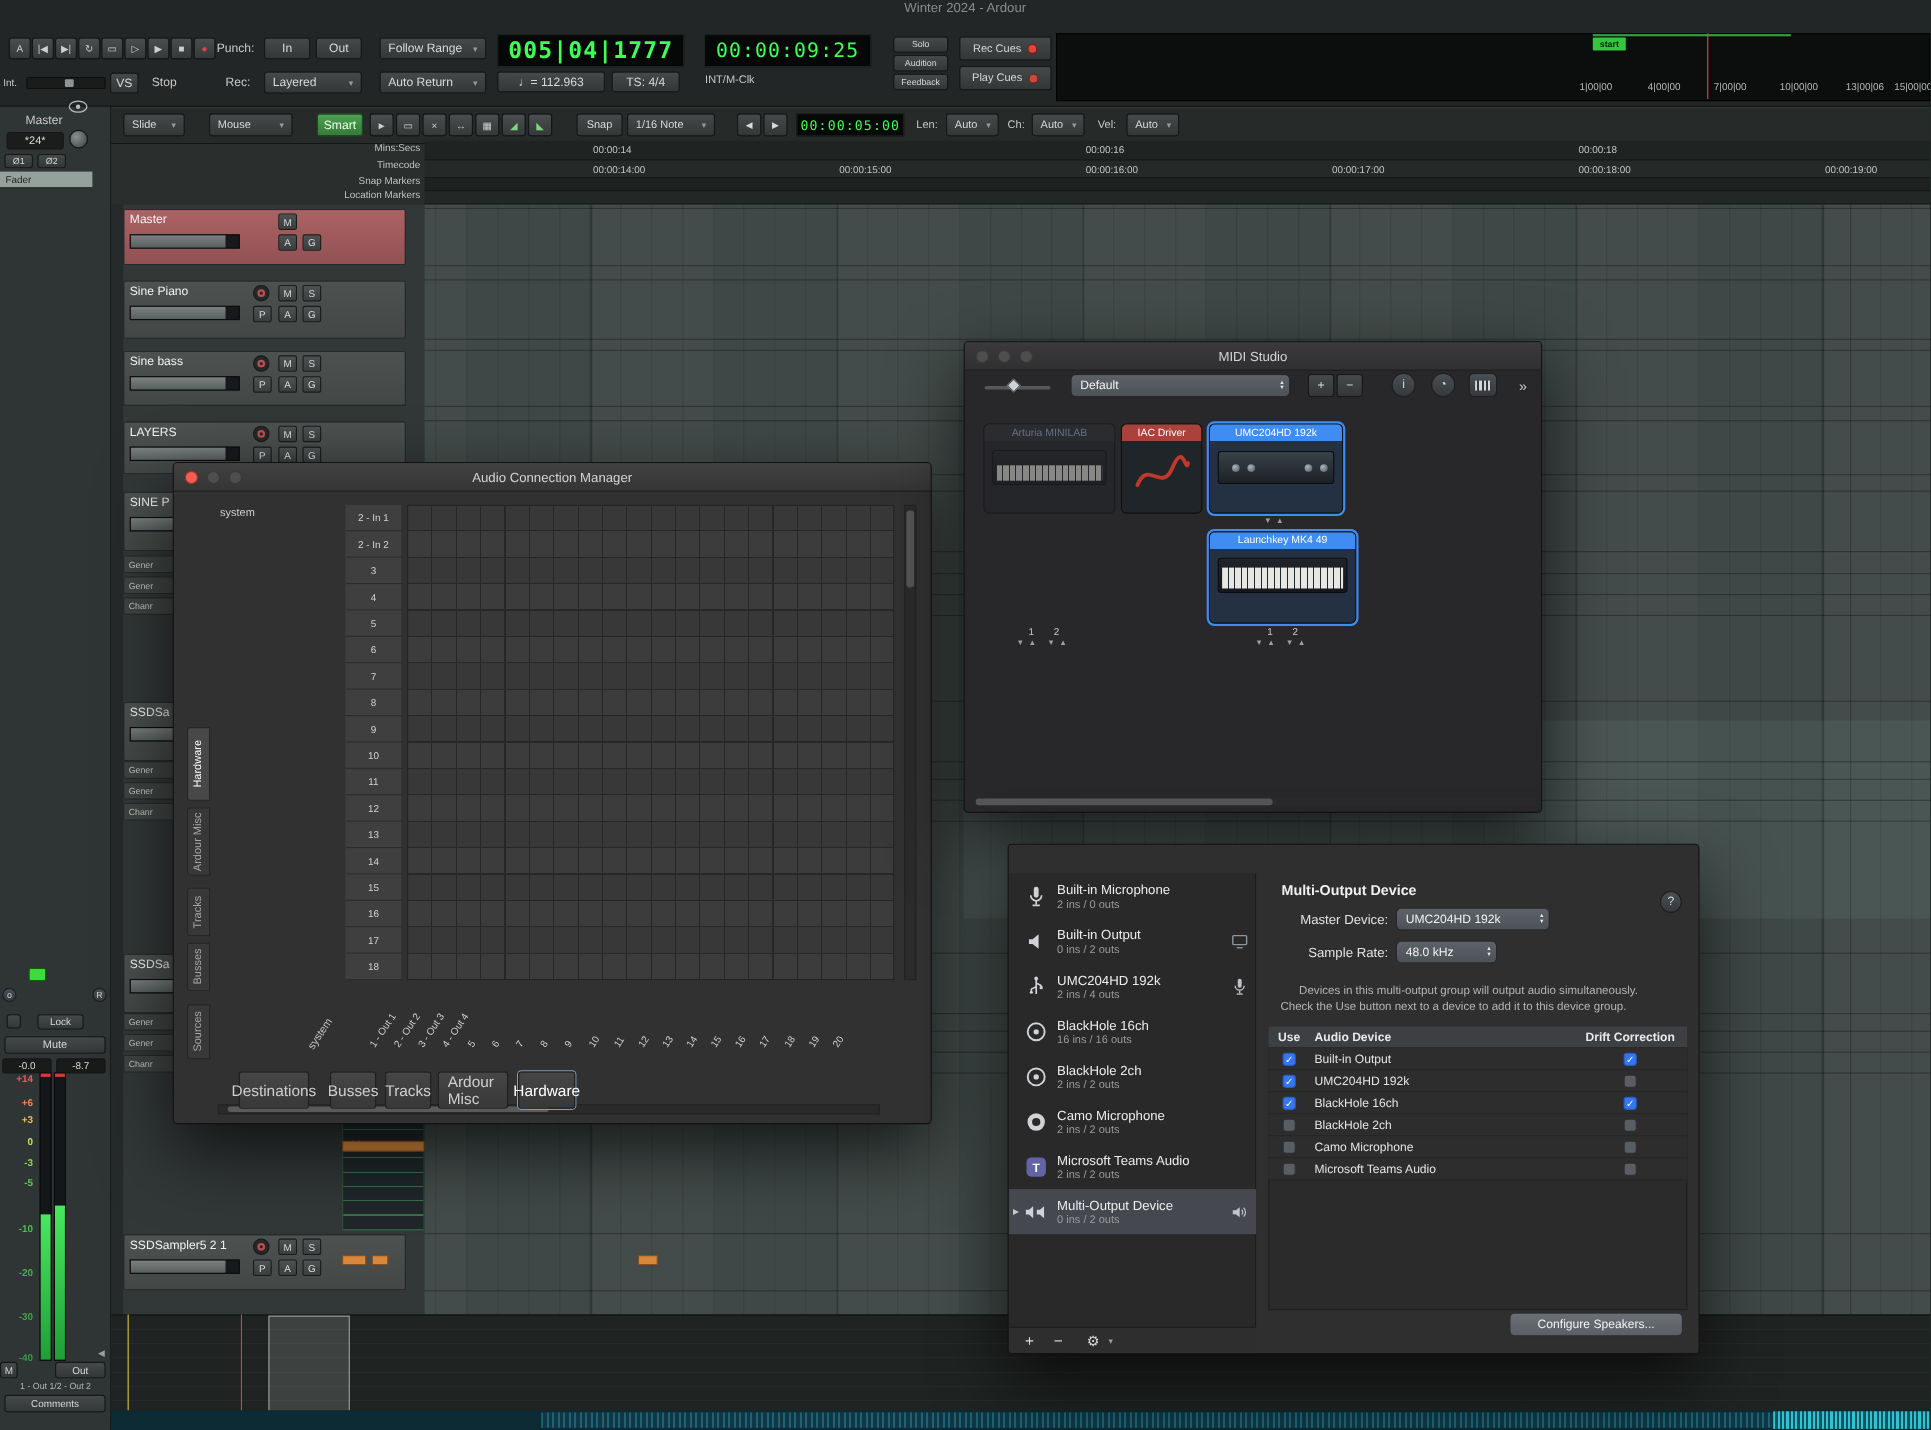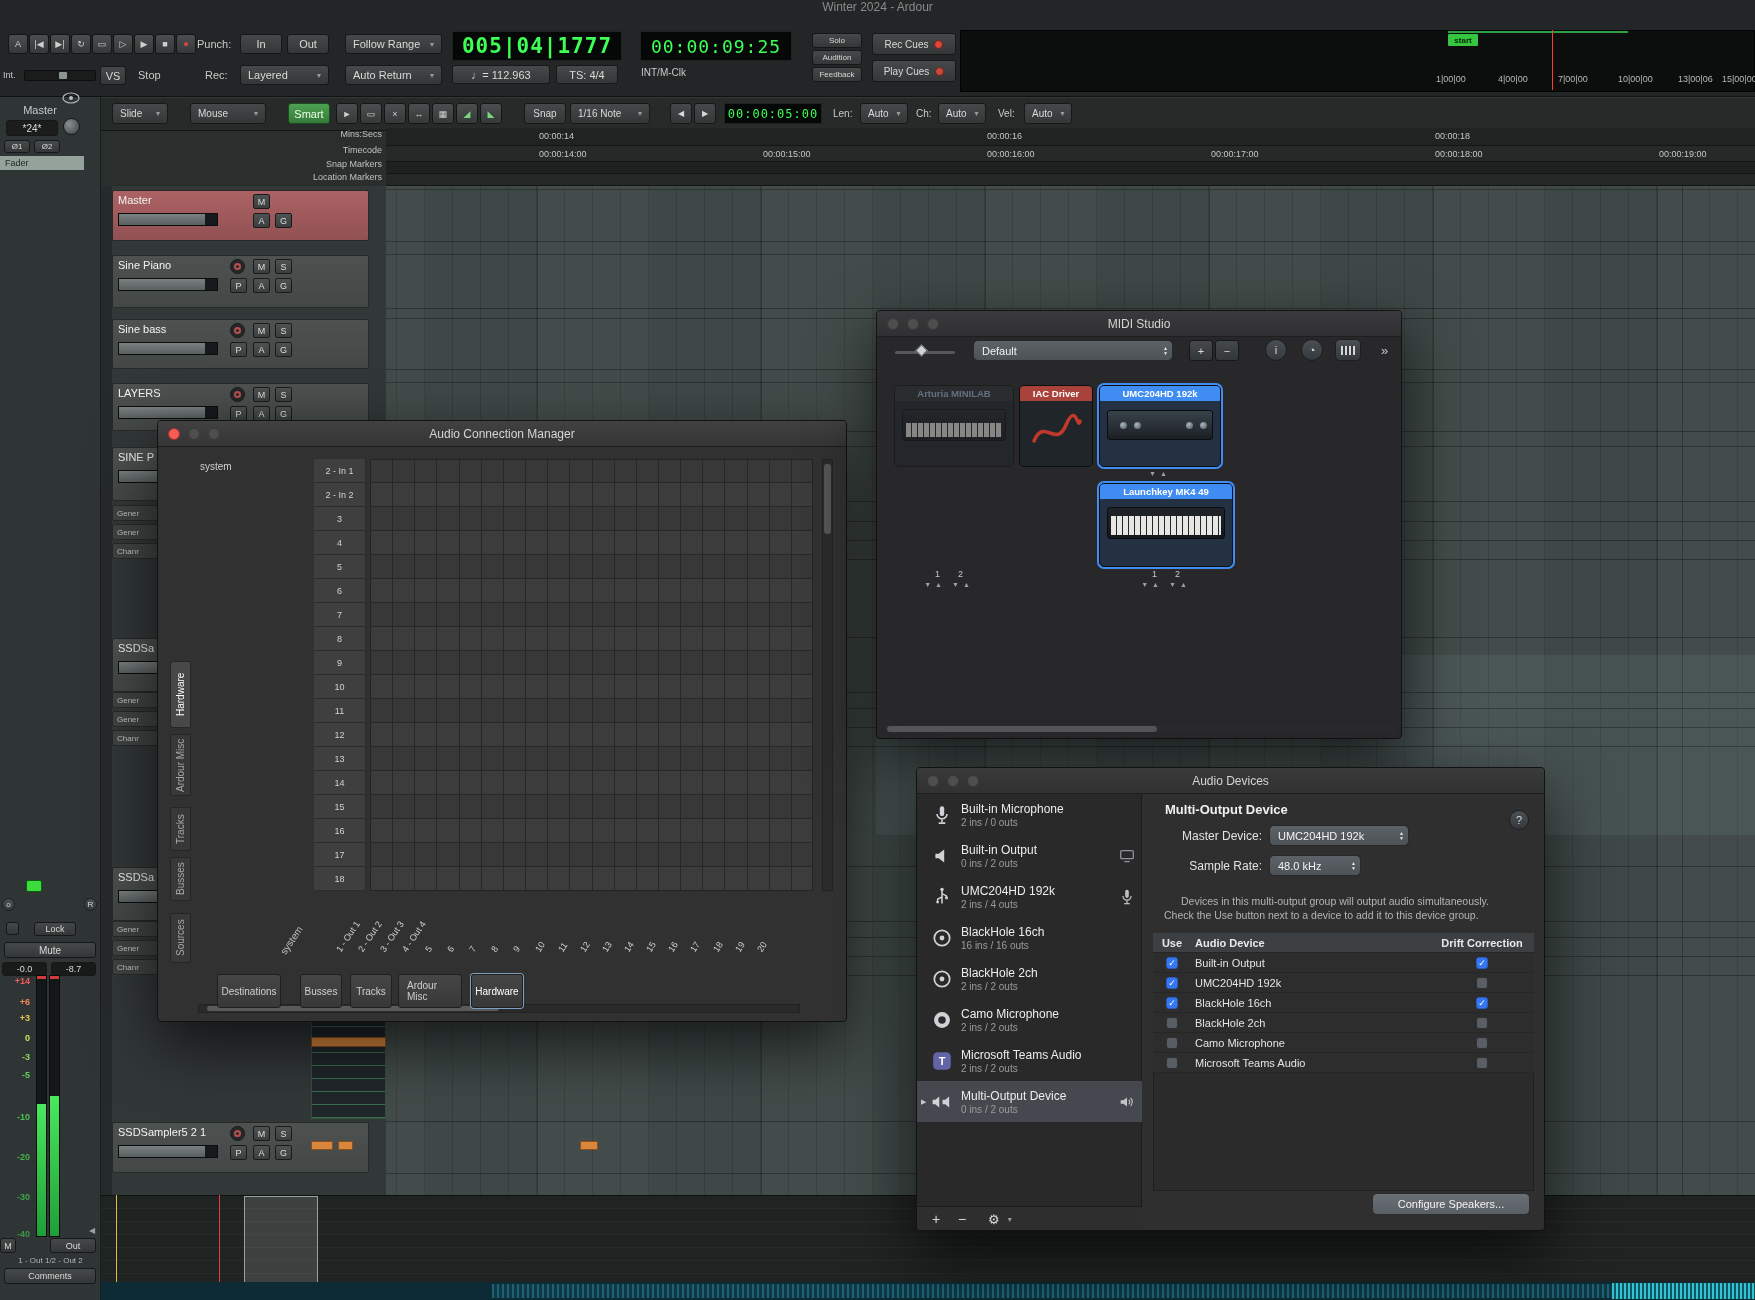--- a/index.html
+++ b/index.html
@@ -39,25 +39,25 @@
 .tls i{width:12px;height:12px;border-radius:50%;background:#4e4e4e;border:1px solid #3a3a3a;display:block}
 .tls i.red{background:#f45d54;border-color:#a33129}
 .vtab{position:absolute;left:12px;width:21px;writing-mode:vertical-rl;transform:rotate(180deg);
   display:flex;align-items:center;justify-content:center;background:#383838;border:1px solid #262626;
   color:#a8a8a8;font-size:10px;border-radius:0 3px 3px 0}
 .vtab.on{background:#484848;color:#fff}
 .acmrow{position:absolute;left:156px;width:52px;height:24px;background:#3f3f3f;border-bottom:1px solid #2c2c2c;
   border-right:1px solid #2c2c2c;display:flex;align-items:center;justify-content:center;font-size:9px;color:#d2d2d2}
 .diag{position:absolute;height:12px;font-size:9px;color:#cfcfcf;white-space:nowrap;transform:rotate(-56deg);transform-origin:0 100%}
 .btab{position:absolute;height:14px;display:flex;align-items:center;justify-content:center;
-  background:linear-gradient(#464646,#383838);border:1px solid #1f1f1f;border-radius:3px;font-size:10px;color:#cfcfcf;padding:16px 8px}
+  background:linear-gradient(#464646,#383838);border:1px solid #1f1f1f;border-radius:3px;font-size:14px;color:#cfcfcf;padding:16px 8px}
 .btab.on{box-shadow:0 0 0 1px #7d9fc0;color:#fff}
 .dev{position:absolute;background:#20252a;border:1px solid #0d0f11;border-radius:5px}
 .dev.sel{box-shadow:0 0 0 2px #3f8cf3;background:#233142}
-.dtitle{height:15px;display:flex;align-items:center;justify-content:center;font-size:9.5px;font-weight:bold;
+.dtitle{height:15px;display:flex;align-items:center;justify-content:center;font-size:9.5px;font-weight:normal;
   border-radius:4px 4px 0 0;background:#2c3136;color:#9db8d8;white-space:nowrap;overflow:hidden}
 .dev.sel .dtitle{background:#3f8cf3;color:#fff}
 .dev.iac .dtitle{background:#a8423a;color:#fff}
 .dev.off{opacity:.5}
 .keys{margin:8px 7px 0;height:32px;background:linear-gradient(#20242a,#14171b);border:1px solid #0a0c0e;
   border-radius:3px;position:relative;overflow:hidden}
 .keys::after{content:"";position:absolute;left:3px;right:3px;bottom:3px;height:14px;
   background:repeating-linear-gradient(90deg,#e6e6e2 0 5px,#23262a 5px 6px)}
 .keys.bright::after{height:19px}
 .iface{margin:9px 7px 0;height:30px;background:linear-gradient(#39424a,#1b2025);border:1px solid #0a0c0e;border-radius:3px;position:relative}
@@ -562,28 +562,20 @@
       <div class="tris" style="left: 17px; top: 270px; width: 110px;">▼▲   ▼▲</div>
       <div class="dev sel" style="left: 222px; top: 172px; width: 134px; height: 84px;">
         <div class="dtitle">Launchkey MK4 49</div>
         <div class="keys bright"></div>
       </div>
       <div class="ports" style="left: 222px; top: 258px; width: 134px;">1    2</div>
       <div class="tris" style="left: 222px; top: 270px; width: 134px;">▼▲   ▼▲</div>
     </div>
 
   <div class="win" id="ad-win" style="left:916px;top:767px;width:629px;height:464px;z-index:22;background:#2f2f2f">
-    <div class="tbar" style="background:linear-gradient(#3a3a3a,#313131)">
-      <span>Audio Devices</span>
-      <span class="tls">
-        <i></i>
-        <i></i>
-        <i></i>
-        </span>
-    </div>
     <div class="abs" id="ad-list" style="left:0;top:26px;width:225px;height:412px;background:#292929;border-right:1px solid #1b1b1b">
         <div class="adev" style="top: 0px;">
           <span class="disc"></span>
           <span class="ic"><svg viewBox="0 0 20 20">
               <rect x="8" y="2" width="4" height="9" rx="2" fill="#cfd2d6"></rect>
               <path d="M5.5 9a4.5 4.5 0 0 0 9 0" fill="none" stroke="#cfd2d6" stroke-width="1.4"></path>
               <line x1="10" y1="13.8" x2="10" y2="16.6" stroke="#cfd2d6" stroke-width="1.4"></line>
               <line x1="7" y1="17.4" x2="13" y2="17.4" stroke="#cfd2d6" stroke-width="1.4"></line>
             </svg></span>
           <span class="tx">

